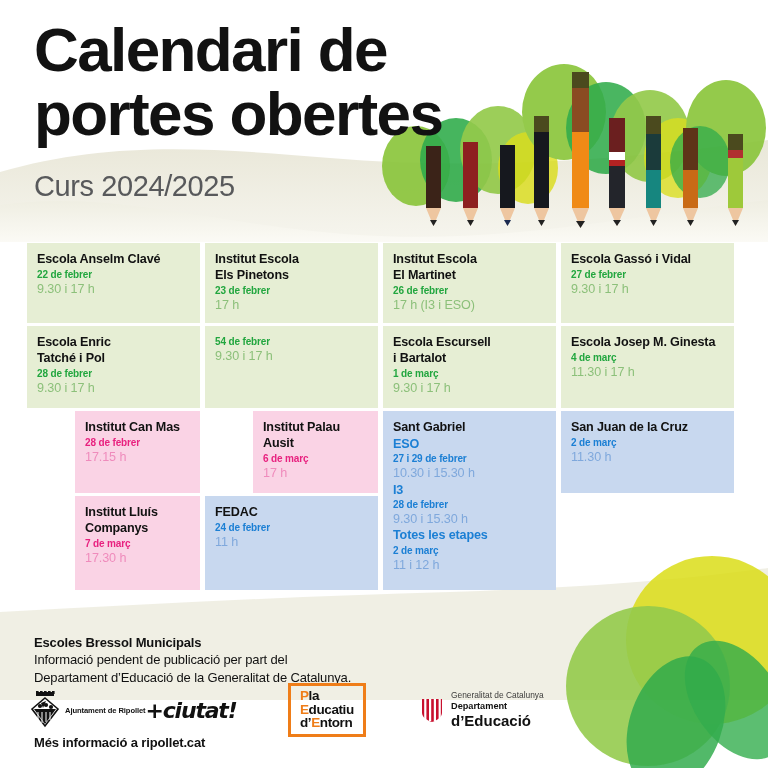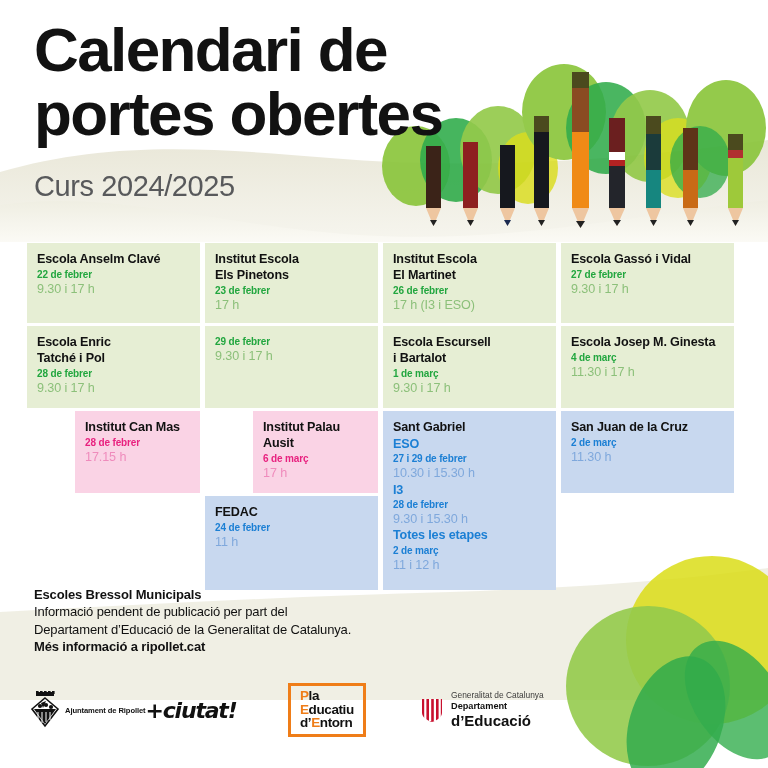--- a/index.html
+++ b/index.html
@@ -54,21 +54,21 @@
   .green .c-time{color:#8cc07a;}
   .pink  .c-date{color:#e8217f;}
   .pink  .c-time{color:#ef8bbc;}
   .blue  .c-date{color:#1b7fd4;}
   .blue  .c-sub {color:#1b7fd4;}
   .blue  .c-time{color:#7fa8dc;}
 
   
   .notes{position:absolute;left:34px;top:586px;width:470px;z-index:5;}
   .notes .n-line{font-size:13px;line-height:1.34;color:#111111;letter-spacing:-0.15px;}
-  .notes .n-bold{font-weight:bold;}
+  .notes .n-bold{font-weight:bold;margin-top:48px;}
 
   
   .logos{position:absolute;left:30px;top:686px;width:560px;height:50px;z-index:6;}
   .logo{position:absolute;top:0;height:48px;display:flex;align-items:center;}
   .logo-ajt{left:0;}
   .ajt-txt{font-size:7.6px;font-weight:bold;color:#111;letter-spacing:-0.1px;margin-left:5px;}
   .ciutat{font-size:22px;font-weight:bold;font-style:italic;color:#111;letter-spacing:-1.2px;
           font-family:"DejaVu Sans",sans-serif;}
   .logo-ped{left:258px;}
   .ped-box{border:3px solid #ef7d18;padding:3px 9px 4px 9px;line-height:1.0;}
@@ -220,21 +220,21 @@
         <div class="c-date">27 de febrer</div>
         <div class="c-time">9.30 i 17 h</div>
       </div>
       <div class="cell green r2" style="grid-area: 2 / 1;">
         <div class="c-name">Escola Enric</div>
         <div class="c-name">Tatché i Pol</div>
         <div class="c-date">28 de febrer</div>
         <div class="c-time">9.30 i 17 h</div>
       </div>
       <div class="cell green r2" style="grid-area: 2 / 2;">
-        <div class="c-date">29 de febrer</div>
+        <div class="c-date">54 de febrer</div>
         <div class="c-time">9.30 i 17 h</div>
       </div>
       <div class="cell green r2" style="grid-area: 2 / 3;">
         <div class="c-name">Escola Escursell</div>
         <div class="c-name">i Bartalot</div>
         <div class="c-date">1 de març</div>
         <div class="c-time">9.30 i 17 h</div>
       </div>
       <div class="cell green r2" style="grid-area: 2 / 4;">
         <div class="c-name">Escola Josep M. Ginesta</div>
@@ -260,20 +260,25 @@
         <div class="c-date">28 de febrer</div>
         <div class="c-time">9.30 i 15.30 h</div>
         <div class="c-sub">Totes les etapes</div>
         <div class="c-date">2 de març</div>
         <div class="c-time">11 i 12 h</div>
       </div>
       <div class="cell blue r3" style="grid-area: 3 / 4;">
         <div class="c-name">San Juan de la Cruz</div>
         <div class="c-date">2 de març</div>
         <div class="c-time">11.30 h</div>
+      </div>
+      <div class="cell pink r4" style="grid-area: 4 / 1;">
+        <div class="c-name">Institut Lluís Companys</div>
+        <div class="c-date">7 de març</div>
+        <div class="c-time">17.30 h</div>
       </div>
       <div class="cell blue r4" style="grid-area: 4 / 2;">
         <div class="c-name">FEDAC</div>
         <div class="c-date">24 de febrer</div>
         <div class="c-time">11 h</div>
       </div>
       <div class="cell empty r4" style="grid-area: 4 / 4;"></div>
     </div>
 
   <div class="notes">

